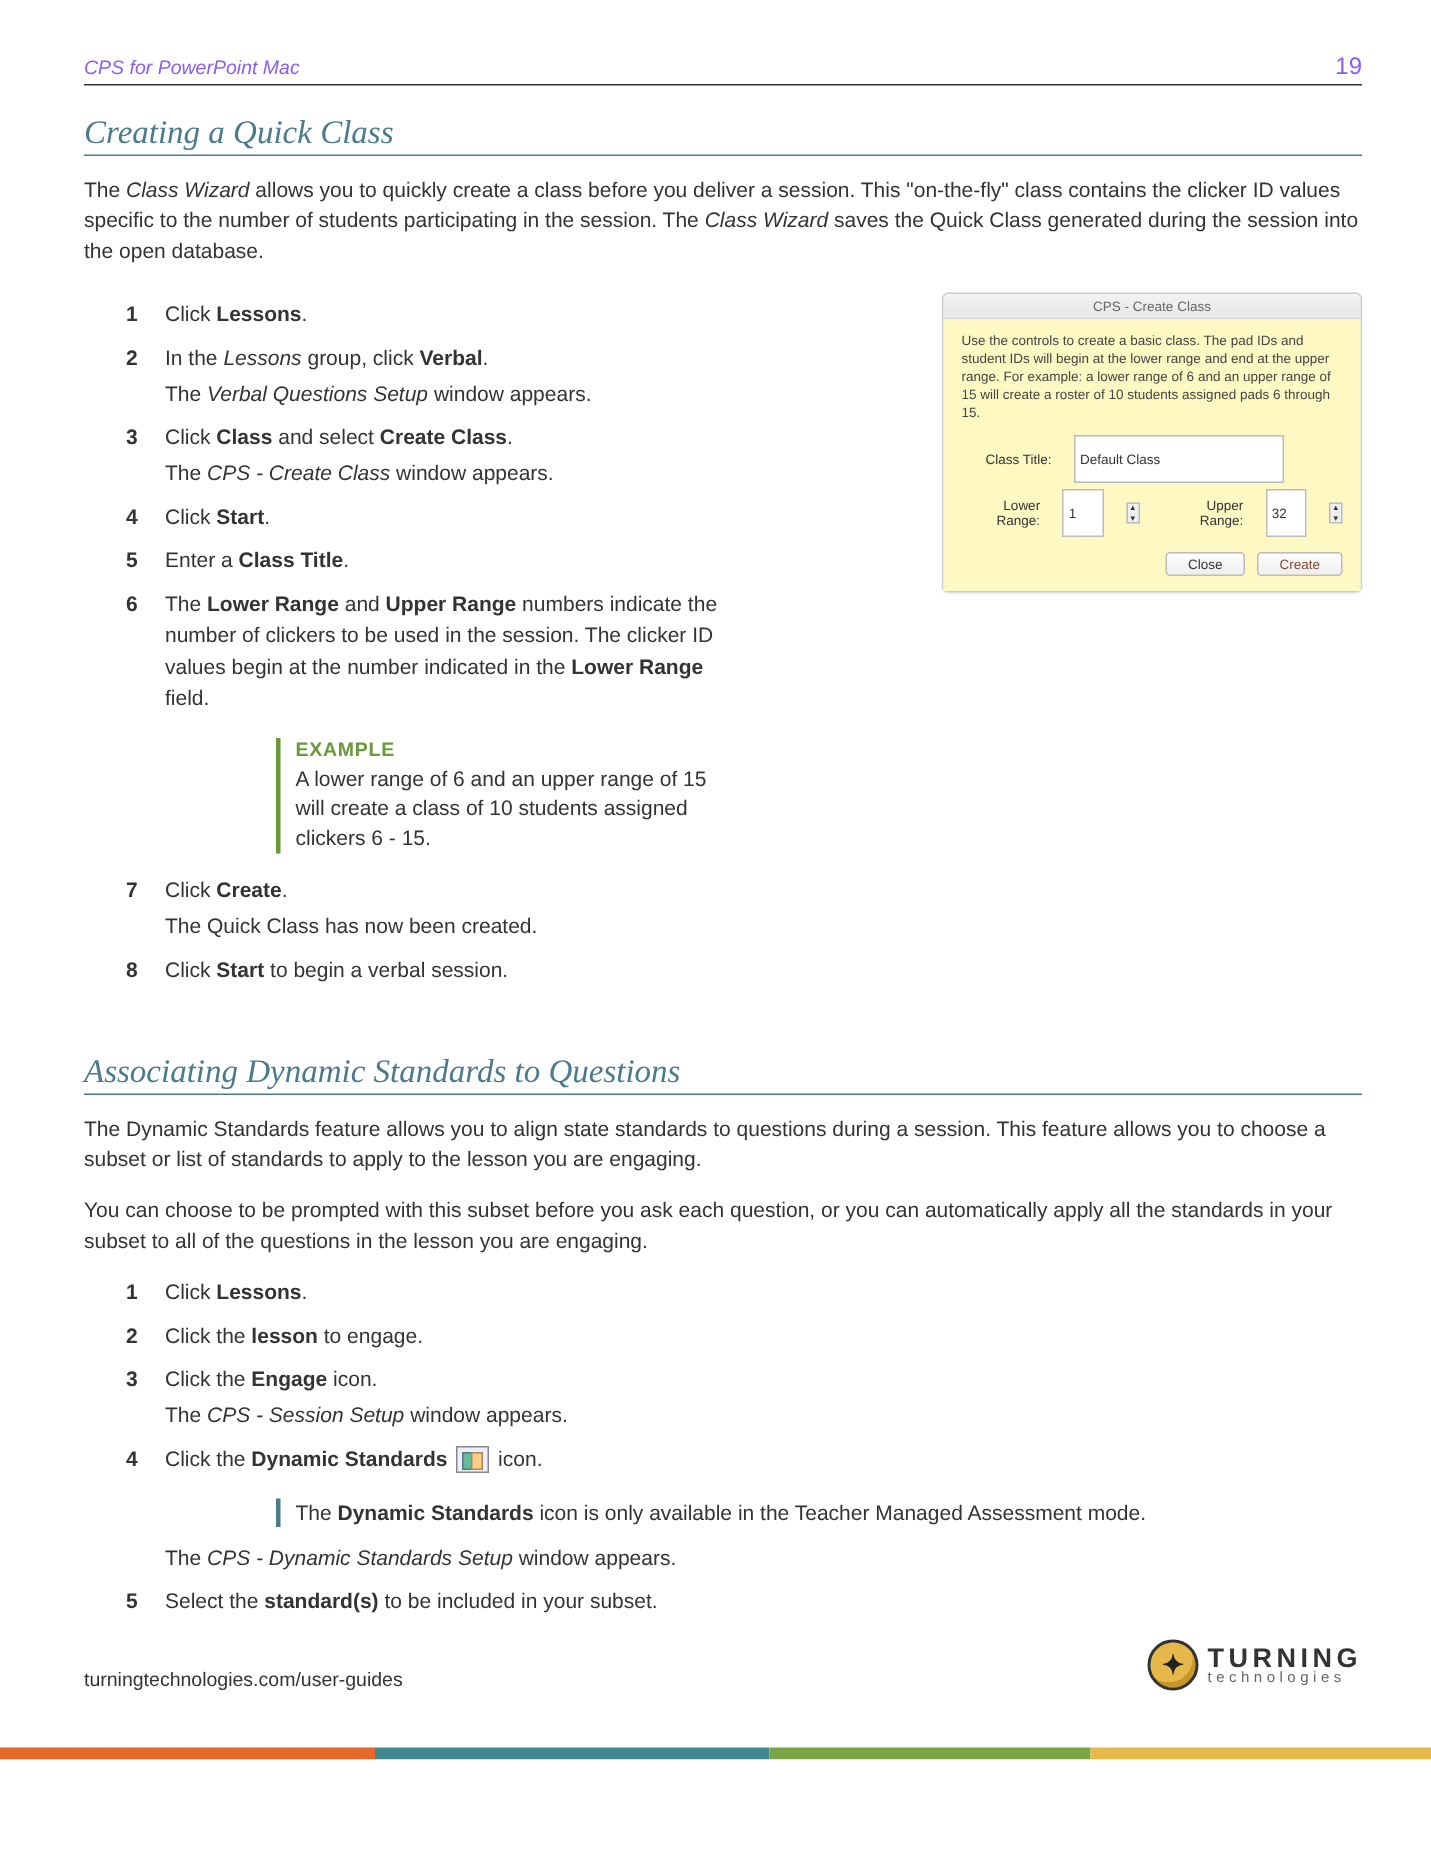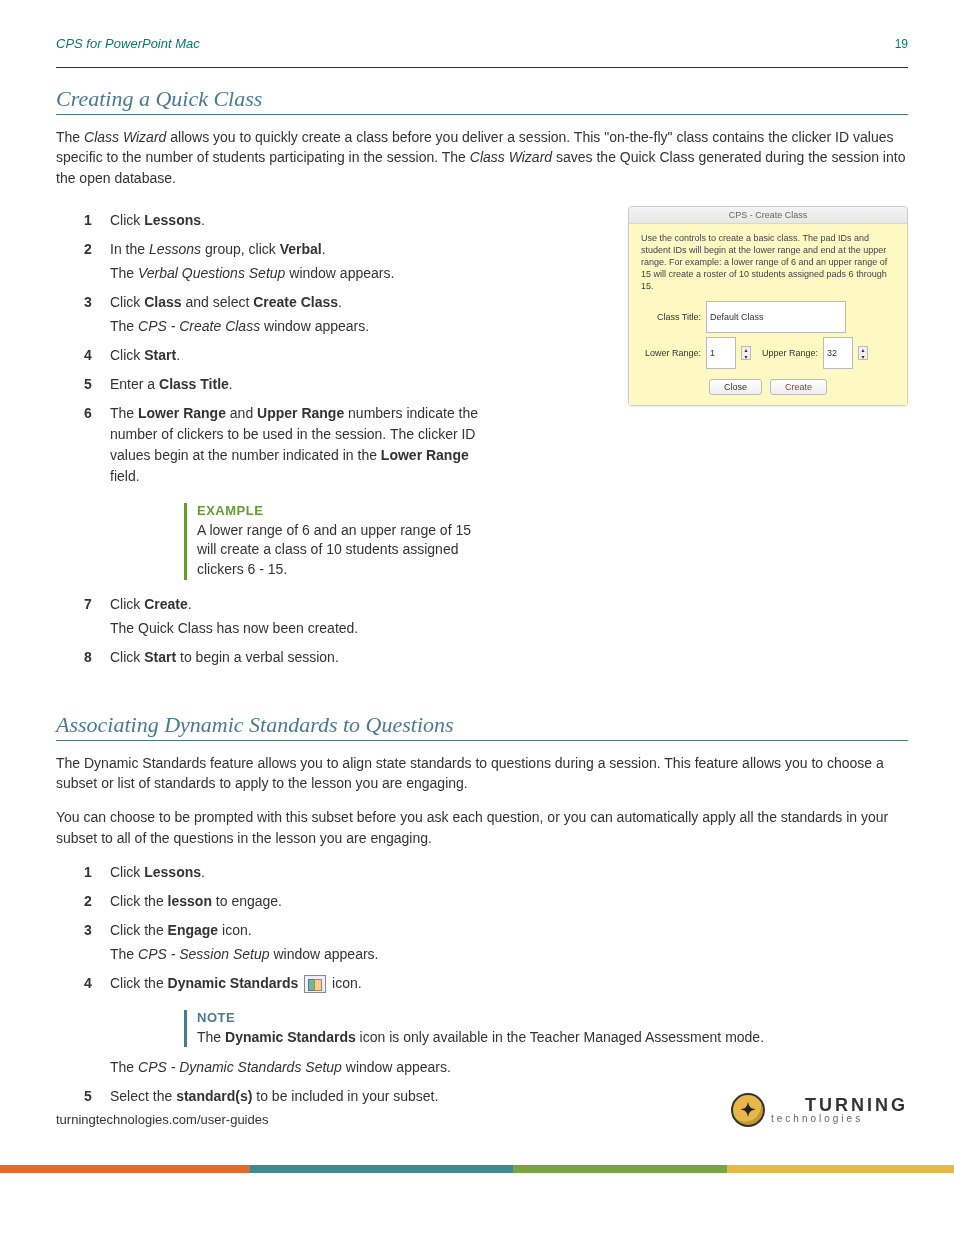--- a/index.html
+++ b/index.html
@@ -14,27 +14,27 @@
   .page {
     padding: 36px 46px 20px 56px;
     min-height: 1165px;
     position: relative;
   }
   .header-row {
     display: flex;
     justify-content: space-between;
     align-items: baseline;
     border-bottom: 1px solid #333;
-    padding-bottom: 16px;
+    padding-bottom: 2px;
     margin-bottom: 18px;
-    color: #0f766e;
+    color: #8b5cf6;
     font-style: italic;
   }
   .header-title { font-size: 13px; }
-  .header-page { font-size: 12px; font-style: normal; }
+  .header-page { font-size: 16px; font-style: normal; }
   h2.section {
     font-family: Georgia, 'Times New Roman', serif;
     font-style: italic;
     font-weight: normal;
     color: #4a7a8c;
     font-size: 22px;
     margin: 0 0 4px 0;
     border-bottom: 1px solid #4a7a8c;
     padding-bottom: 2px;
   }
@@ -99,35 +99,35 @@
     text-align: center;
     font-size: 9px;
     color: #666;
     padding: 3px 0;
     background: linear-gradient(#f3f3f3,#e7e7e7);
     border-bottom: 1px solid #d6d6d6;
     border-radius: 4px 4px 0 0;
   }
   .dialog-body { padding: 8px 12px 10px 12px; background:#fef9c3; }
   .dialog-instr { color:#444; line-height:1.35; margin-bottom:8px; }
-  .dlg-row { display:flex; align-items:center; gap:5px; margin:4px 0; }
+  .dlg-row { display:flex; align-items:center; gap:15px; margin:4px 0; }
   .dlg-label { width:60px; text-align:right; color:#333; font-size:9px; }
   .dlg-input {
     border:1px solid #bbb; height:32px; background:#fff;
     font-size:9px; padding:0 3px; display:inline-flex; align-items:center;
   }
   .dlg-input.wide { width: 140px; }
   .dlg-input.narrow { width: 30px; }
   .dlg-stepper {
     display:inline-flex; flex-direction:column; border:1px solid #bbb;
     height:14px; width:10px; font-size:6px; line-height:7px; text-align:center;
     background:#f0f0f0;
   }
   .dlg-stepper span { flex:1; }
-  .dlg-btnrow { display:flex; justify-content:center; gap:8px; margin-top:10px; }
+  .dlg-btnrow { display:flex; justify-content:flex-end; gap:8px; margin-top:10px; }
   .dlg-btn {
     border:1px solid #bbb; border-radius:3px; padding:2px 14px;
     font-size:9px; background:linear-gradient(#fff,#eee);
   }
   .dlg-btn:last-child { color:#843; }
   .inline-icon {
     display:inline-block; width:22px; height:18px;
     border:1px solid #888; vertical-align:middle;
     background:#eef; position:relative; margin:0 2px;
   }
@@ -148,21 +148,21 @@
   .tt-logo { display:flex; align-items:center; gap:6px; }
   .tt-mark {
     width:34px; height:34px; border-radius:50%;
     border:2px solid #333; display:inline-flex;
     align-items:center; justify-content:center;
     font-weight:bold; font-size:18px;
     background:radial-gradient(circle at 40% 35%, #e6b84a 0 60%, #c8972b 61% 100%);
     color:#222;
   }
   .tt-text { line-height:0.95; }
-  .tt-text .l1 { font-size:18px; letter-spacing:3px; font-weight:600;margin-left:34px; }
+  .tt-text .l1 { font-size:18px; letter-spacing:3px; font-weight:600; }
   .tt-text .l2 { font-size:10px; letter-spacing:3px; color:#666; }
   .color-bar { height: 8px; width:100%; display:flex; }
   .color-bar div:nth-child(1){ flex:1.05; background:#e36a2b; }
   .color-bar div:nth-child(2){ flex:1.1; background:#41888f; }
   .color-bar div:nth-child(3){ flex:0.9; background:#7aa443; }
   .color-bar div:nth-child(4){ flex:0.95; background:#e6b84a; }
 </style>
 </head>
 <body>
 
@@ -264,21 +264,20 @@
       <div class="sub"><span>The </span><em>CPS - Session Setup</em><span> window appears.</span></div>
     </li>
     <li><span class="step-num">4</span>
       <span>Click the </span><b>Dynamic Standards</b>
       <span class="inline-icon"></span>
       <span> icon.</span>
     </li>
   </ol>
 
   <div class="callout note-block">
-    <div class="callout-title">NOTE</div>
     <div class="callout-body">
       <span>The </span><b>Dynamic Standards</b><span> icon is only available in the Teacher Managed Assessment mode.</span>
     </div>
   </div>
 
   <ol class="steps" style="margin-top:4px;">
     <li style="list-style:none; padding-left:26px;">
       <div class="sub"><span>The </span><em>CPS - Dynamic Standards Setup</em><span> window appears.</span></div>
     </li>
     <li><span class="step-num">5</span>

